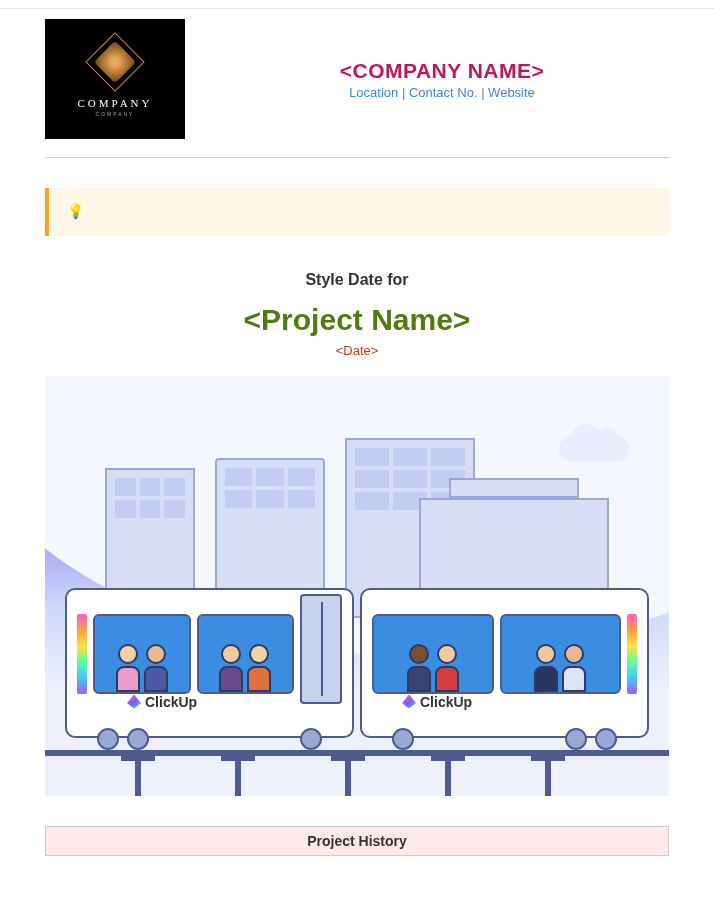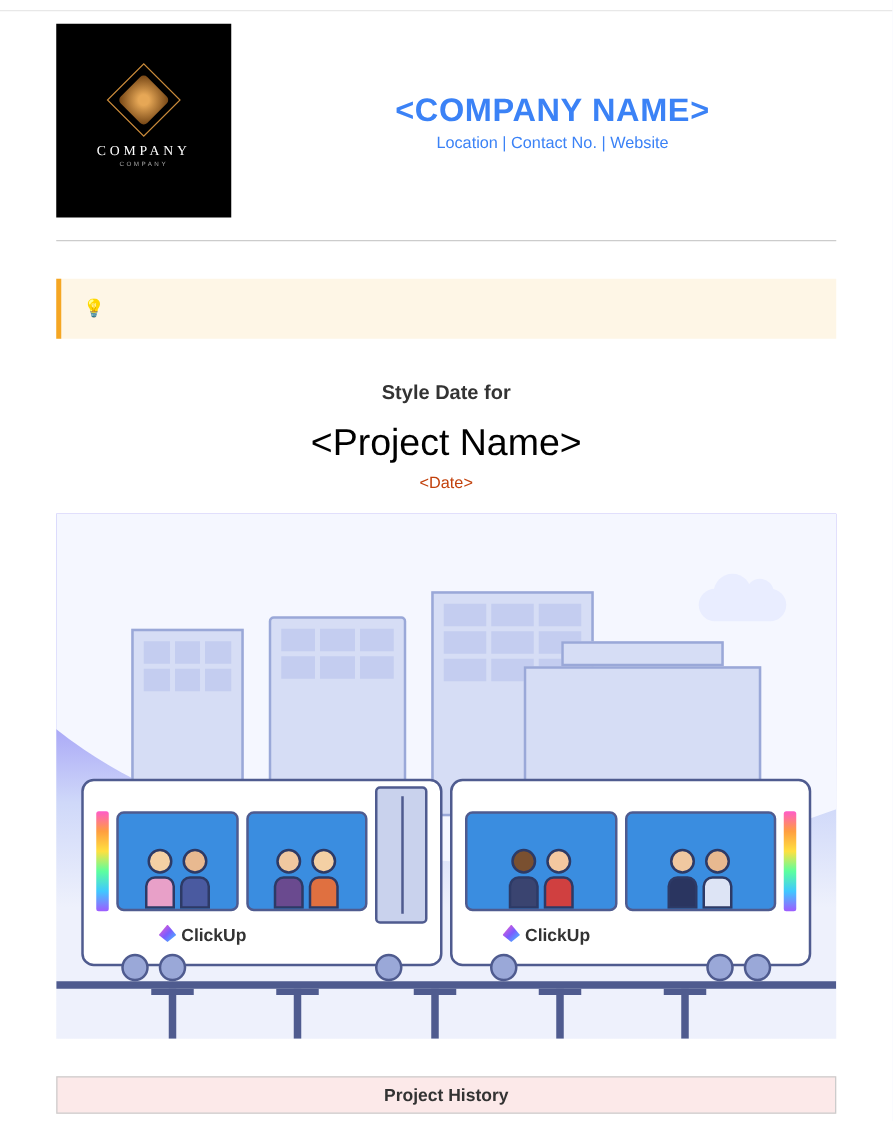--- a/index.html
+++ b/index.html
@@ -18,21 +18,21 @@
   .header {
     display: flex;
     align-items: center;
     gap: 30px;
     padding-bottom: 18px;
     border-bottom: 1px solid #ccc;
     margin-bottom: 30px;
   }
   .logo-box {
     width: 140px;
-    height: 155px;
+    height: 120px;
     background: #000;
     display: flex;
     flex-direction: column;
     align-items: center;
     justify-content: center;
     position: relative;
   }
   .logo-diamond {
     width: 42px; height: 42px;
     border: 1.5px solid #c98a3a;
@@ -58,23 +58,23 @@
     color:#aaa;
     font-size:5px;
     letter-spacing:2px;
     margin-top:2px;
   }
   .header-text {
     flex: 1;
     text-align: center;
   }
   .company-name {
-    font-size: 26px;
+    font-size: 21px;
     font-weight: 600;
-    color: #3b82f6;
+    color: #be185d;
     letter-spacing: 0.5px;
   }
   .company-sub {
     font-size: 13px;
     color: #3b82f6;
     margin-top: 2px;
   }
   .callout {
     background: #fef6e6;
     border-left: 4px solid #f5a623;
@@ -95,22 +95,22 @@
   }
   .title-block { text-align: center; margin-bottom: 18px; }
   .sg-for {
     font-size: 16px;
     font-weight: 700;
     color: #333;
     margin-bottom: 14px;
   }
   .project-name {
     font-size: 30px;
-    font-weight: 400;
-    color: #000000;
+    font-weight: 700;
+    color: #4d7c0f;
     margin-bottom: 6px;
   }
   .date-ph {
     font-size: 13px;
     color: #c2410c;
   }
   .add-handle{
     position:absolute;
     left:22px;
     color:#bbb;
@@ -190,25 +190,25 @@
     width:42px;height:110px;
     background:#c9d2ed;
     border:2px solid #4f5b8f;
     border-radius:4px;
     margin-top:-28px;
     position:relative;
   }
   .door::after{content:"";position:absolute;top:6px;bottom:6px;left:50%;width:2px;background:#4f5b8f;}
   .clickup-label{
     position:absolute;
-    bottom:15px;
+    bottom:26px;
     font-size:14px;
     font-weight:700;
     color:#333;
-    display:flex;gap:4px;
+    display:flex;align-items:center;gap:4px;
   }
   .cl1{left:60px;} .cl2{left:50%;transform:translateX(10px);}
   .cu-icon{
     width:14px;height:14px;position:relative;display:inline-block;
   }
   .cu-icon::before{content:"";position:absolute;inset:0;background:linear-gradient(135deg,#ff5cc8,#7a5cff,#3acfff);clip-path:polygon(50% 0,100% 60%,50% 100%,0 60%);}
   .person{width:26px;height:48px;position:relative;}
   .phead{width:20px;height:20px;border-radius:50%;margin:0 auto;border:2px solid #2d3a66;}
   .pbody{width:24px;height:26px;border-radius:8px 8px 0 0;margin:2px auto 0;border:2px solid #2d3a66;}
   .p1 .phead{background:#f4d0a4;} .p1 .pbody{background:#e8a0c8;}

